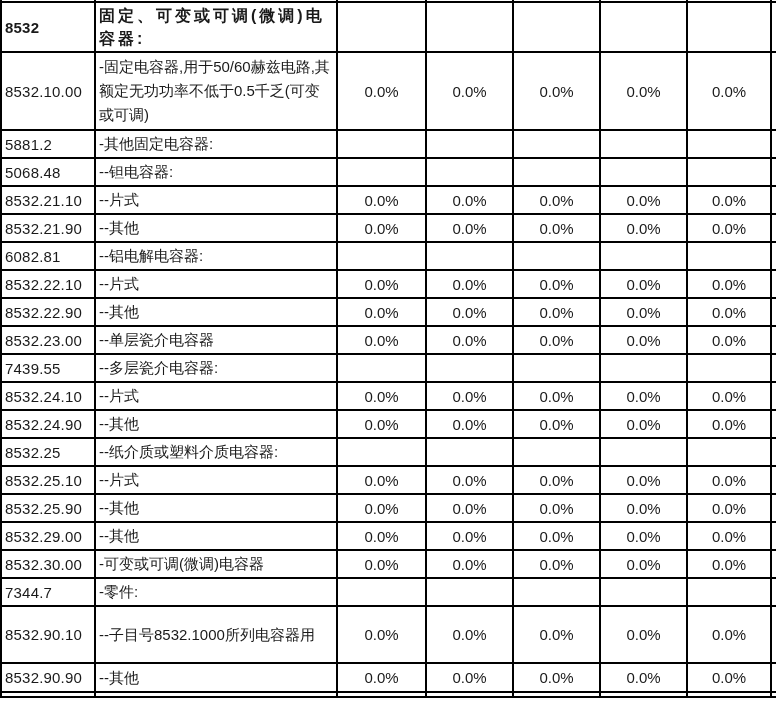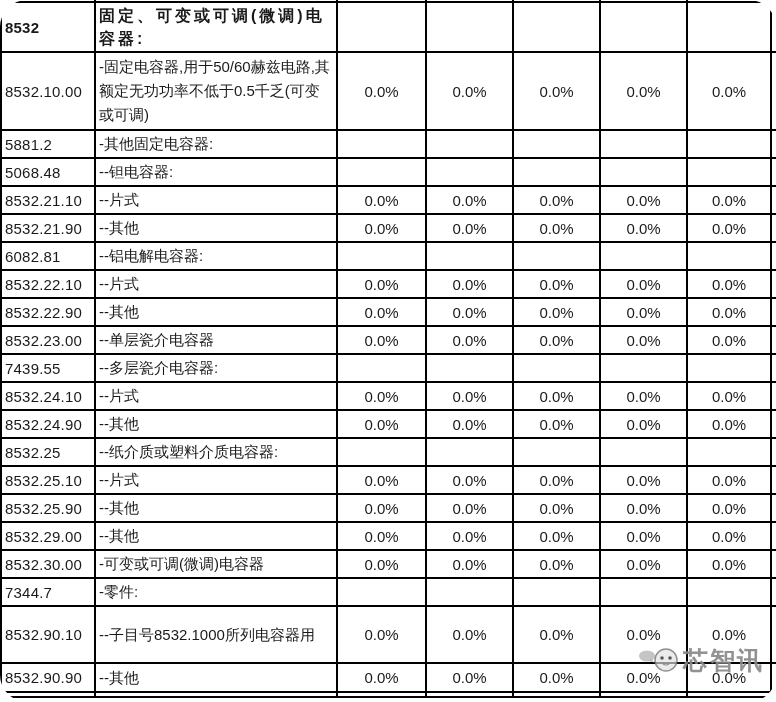--- a/index.html
+++ b/index.html
@@ -8,21 +8,20 @@
     background: #ffffff;
   }
   .viewport {
     position: relative;
     width: 776px;
     height: 702px;
     overflow: hidden;
     background: #ffffff;
     font-family: "Liberation Sans", sans-serif;
     color: #1a1a1a;
-    border-radius: 27px;
   }
   table.tariff {
     border-collapse: collapse;
     table-layout: fixed;
     position: absolute;
     top: -4px;
     left: 0;
     width: 782px;
   }
   table.tariff td {
@@ -302,25 +301,14 @@
           <td></td>
           <td></td>
           <td></td>
           <td></td>
           <td></td>
           <td></td>
         </tr>
       </tbody>
   </table>
 
-  <div class="watermark">
-    <svg width="44" height="30" viewBox="0 0 44 30">
-      <ellipse cx="9" cy="11" rx="8" ry="5.5" fill="rgba(150,150,150,0.55)"></ellipse>
-      <path d="M13 14 L17 18 L11 16 Z" fill="rgba(150,150,150,0.55)"></path>
-      <circle cx="28" cy="15" r="11" fill="rgba(225,225,225,0.65)" stroke="rgba(120,120,120,0.8)" stroke-width="1.5"></circle>
-      <circle cx="24" cy="13" r="1.8" fill="rgba(60,60,60,0.85)"></circle>
-      <circle cx="32" cy="13" r="1.8" fill="rgba(60,60,60,0.85)"></circle>
-      <path d="M25 19 Q28 21 31 19" stroke="rgba(100,100,100,0.7)" stroke-width="1.2" fill="none"></path>
-    </svg>
-    <span class="wm-text">芯智讯</span>
-  </div>
 
 </div>
 
 </body></html>

